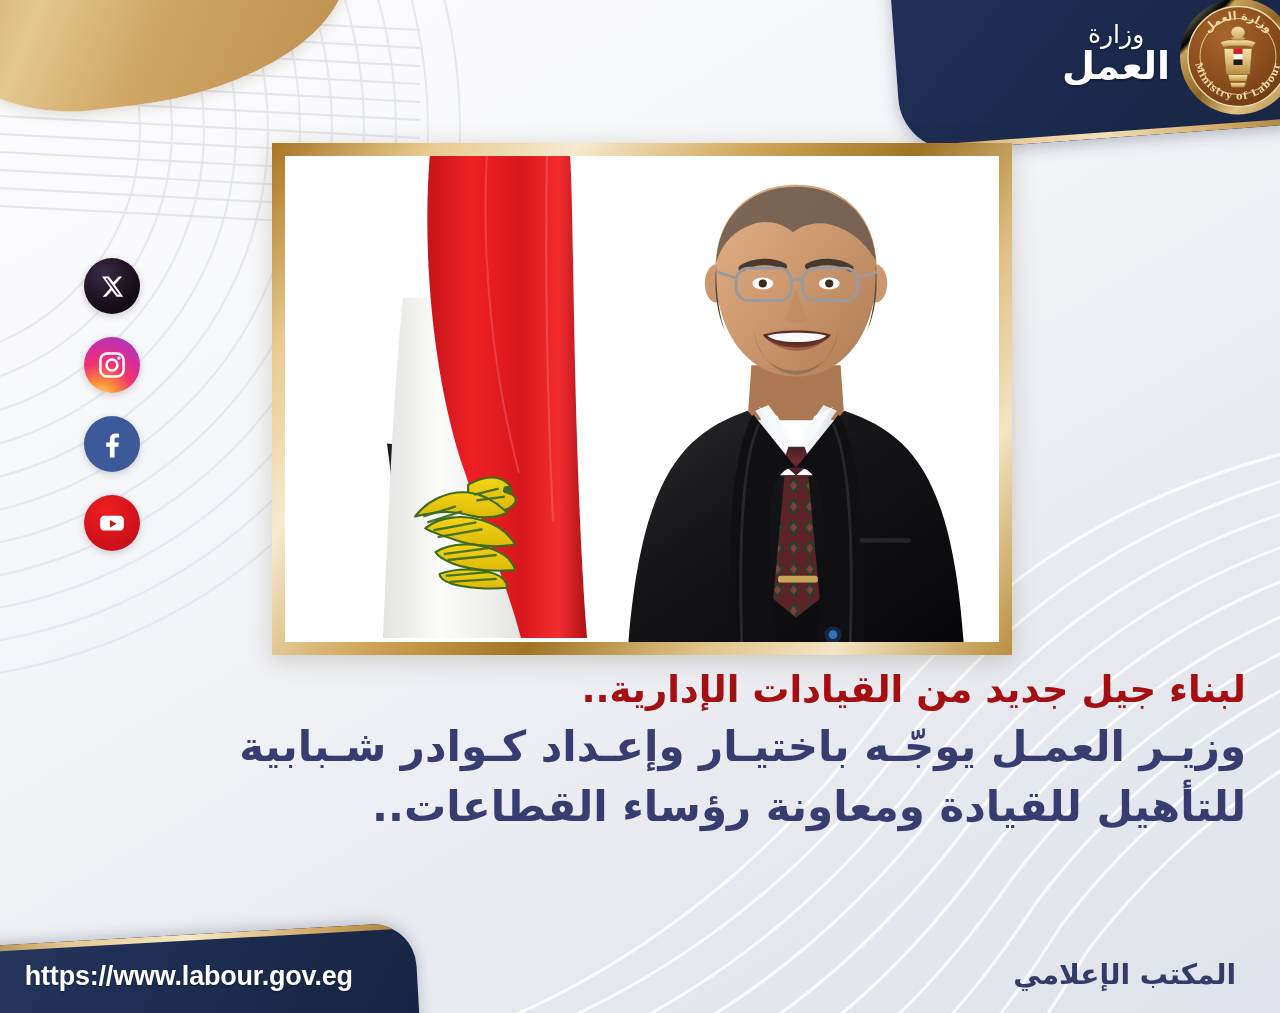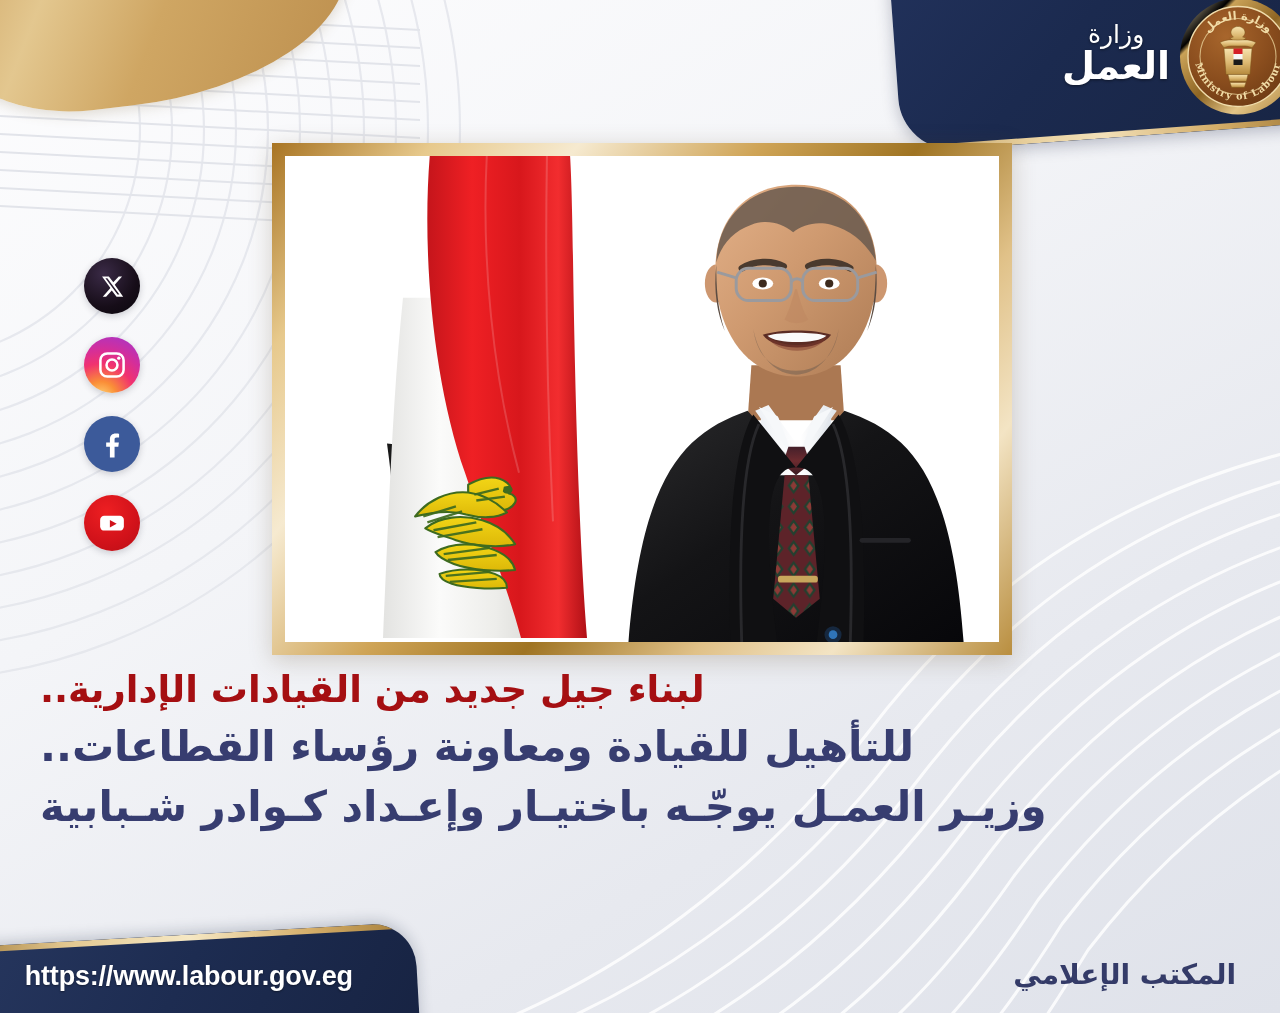--- a/index.html
+++ b/index.html
@@ -153,21 +153,21 @@
   
   .figure { position: absolute; left: 296px; top: 6px; width: 430px; height: 100%; }
 
   
   .headline {
     position: absolute;
     left: 40px;
     right: 34px;
     top: 666px;
     direction: rtl;
-    text-align: left;
+    text-align: right;
     font-family: "DejaVu Sans", sans-serif;
     font-weight: bold;
   }
   .hl-red {
     color: #a50f12;
     font-size: 37px;
     line-height: 1.32;
     letter-spacing: -.3px;
   }
   .hl-navy {
@@ -525,22 +525,22 @@
         <rect x="196" y="436" width="42" height="7" rx="3" fill="#c8a65c"></rect>
         <circle cx="254" cy="498" r="9" fill="#16283f"></circle>
         <circle cx="254" cy="498" r="4.6" fill="#2f74b8"></circle>
       </svg>
 
     </div>
   </div>
 
   <div class="headline">
     <div class="hl-red">لبناء جيل جديد من القيادات الإدارية..</div>
+    <div class="hl-navy">وزيـر العمـل يوجّـه باختيـار وإعـداد كـوادر شـبابية</div>
     <div class="hl-navy">للتأهيل للقيادة ومعاونة رؤساء القطاعات..</div>
-    <div class="hl-navy">وزيـر العمـل يوجّـه باختيـار وإعـداد كـوادر شـبابية</div>
   </div>
 
   <div class="url-bar">
     <span class="url-text">https://www.labour.gov.eg</span>
   </div>
 
   <div class="media-office">المكتب الإعلامي</div>
 
 </div>
 

